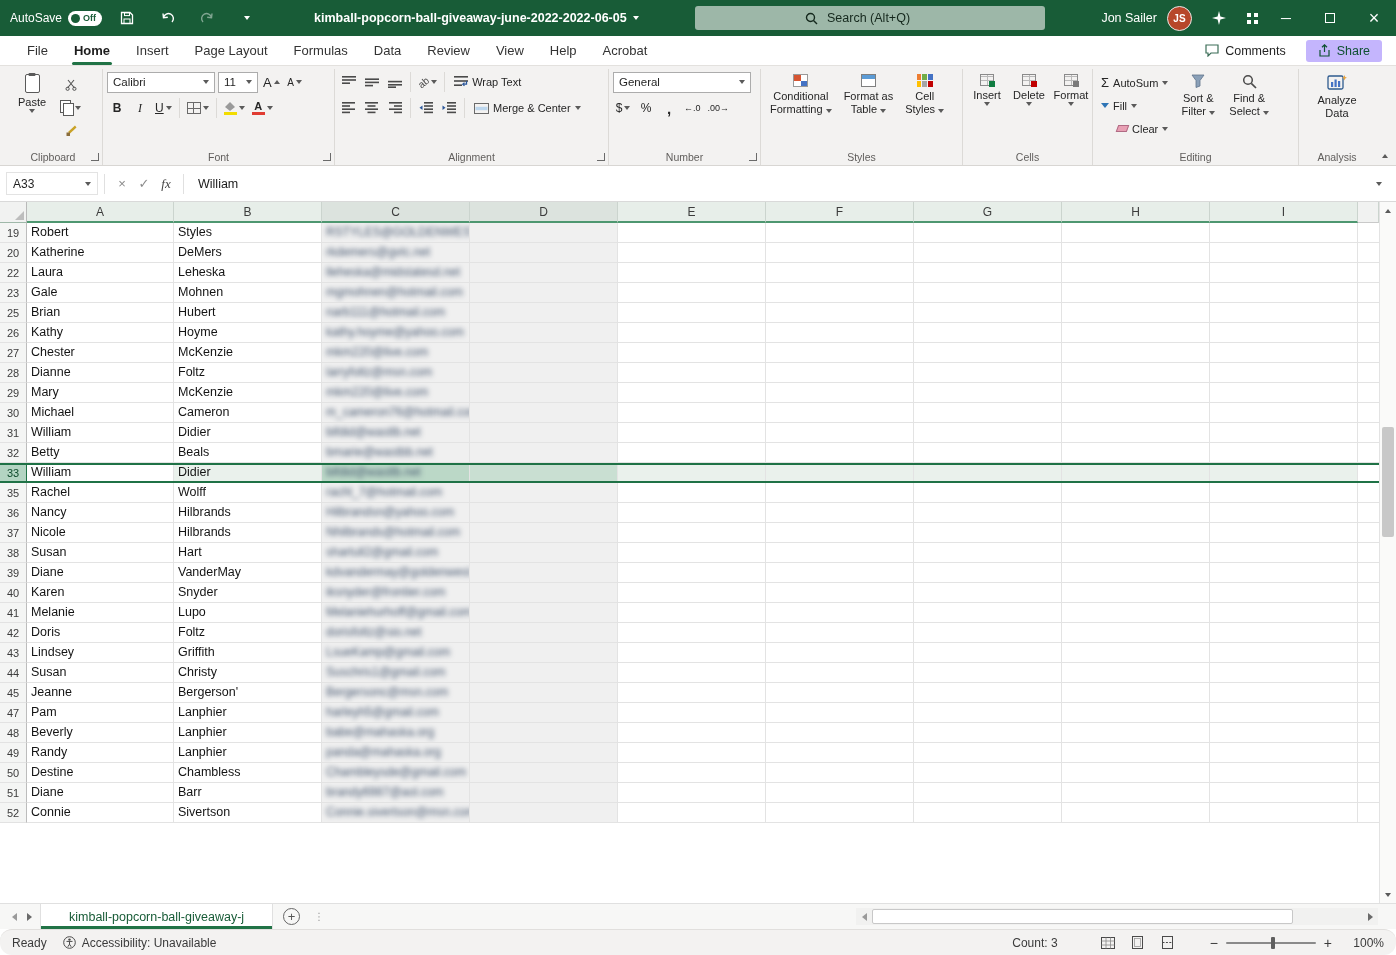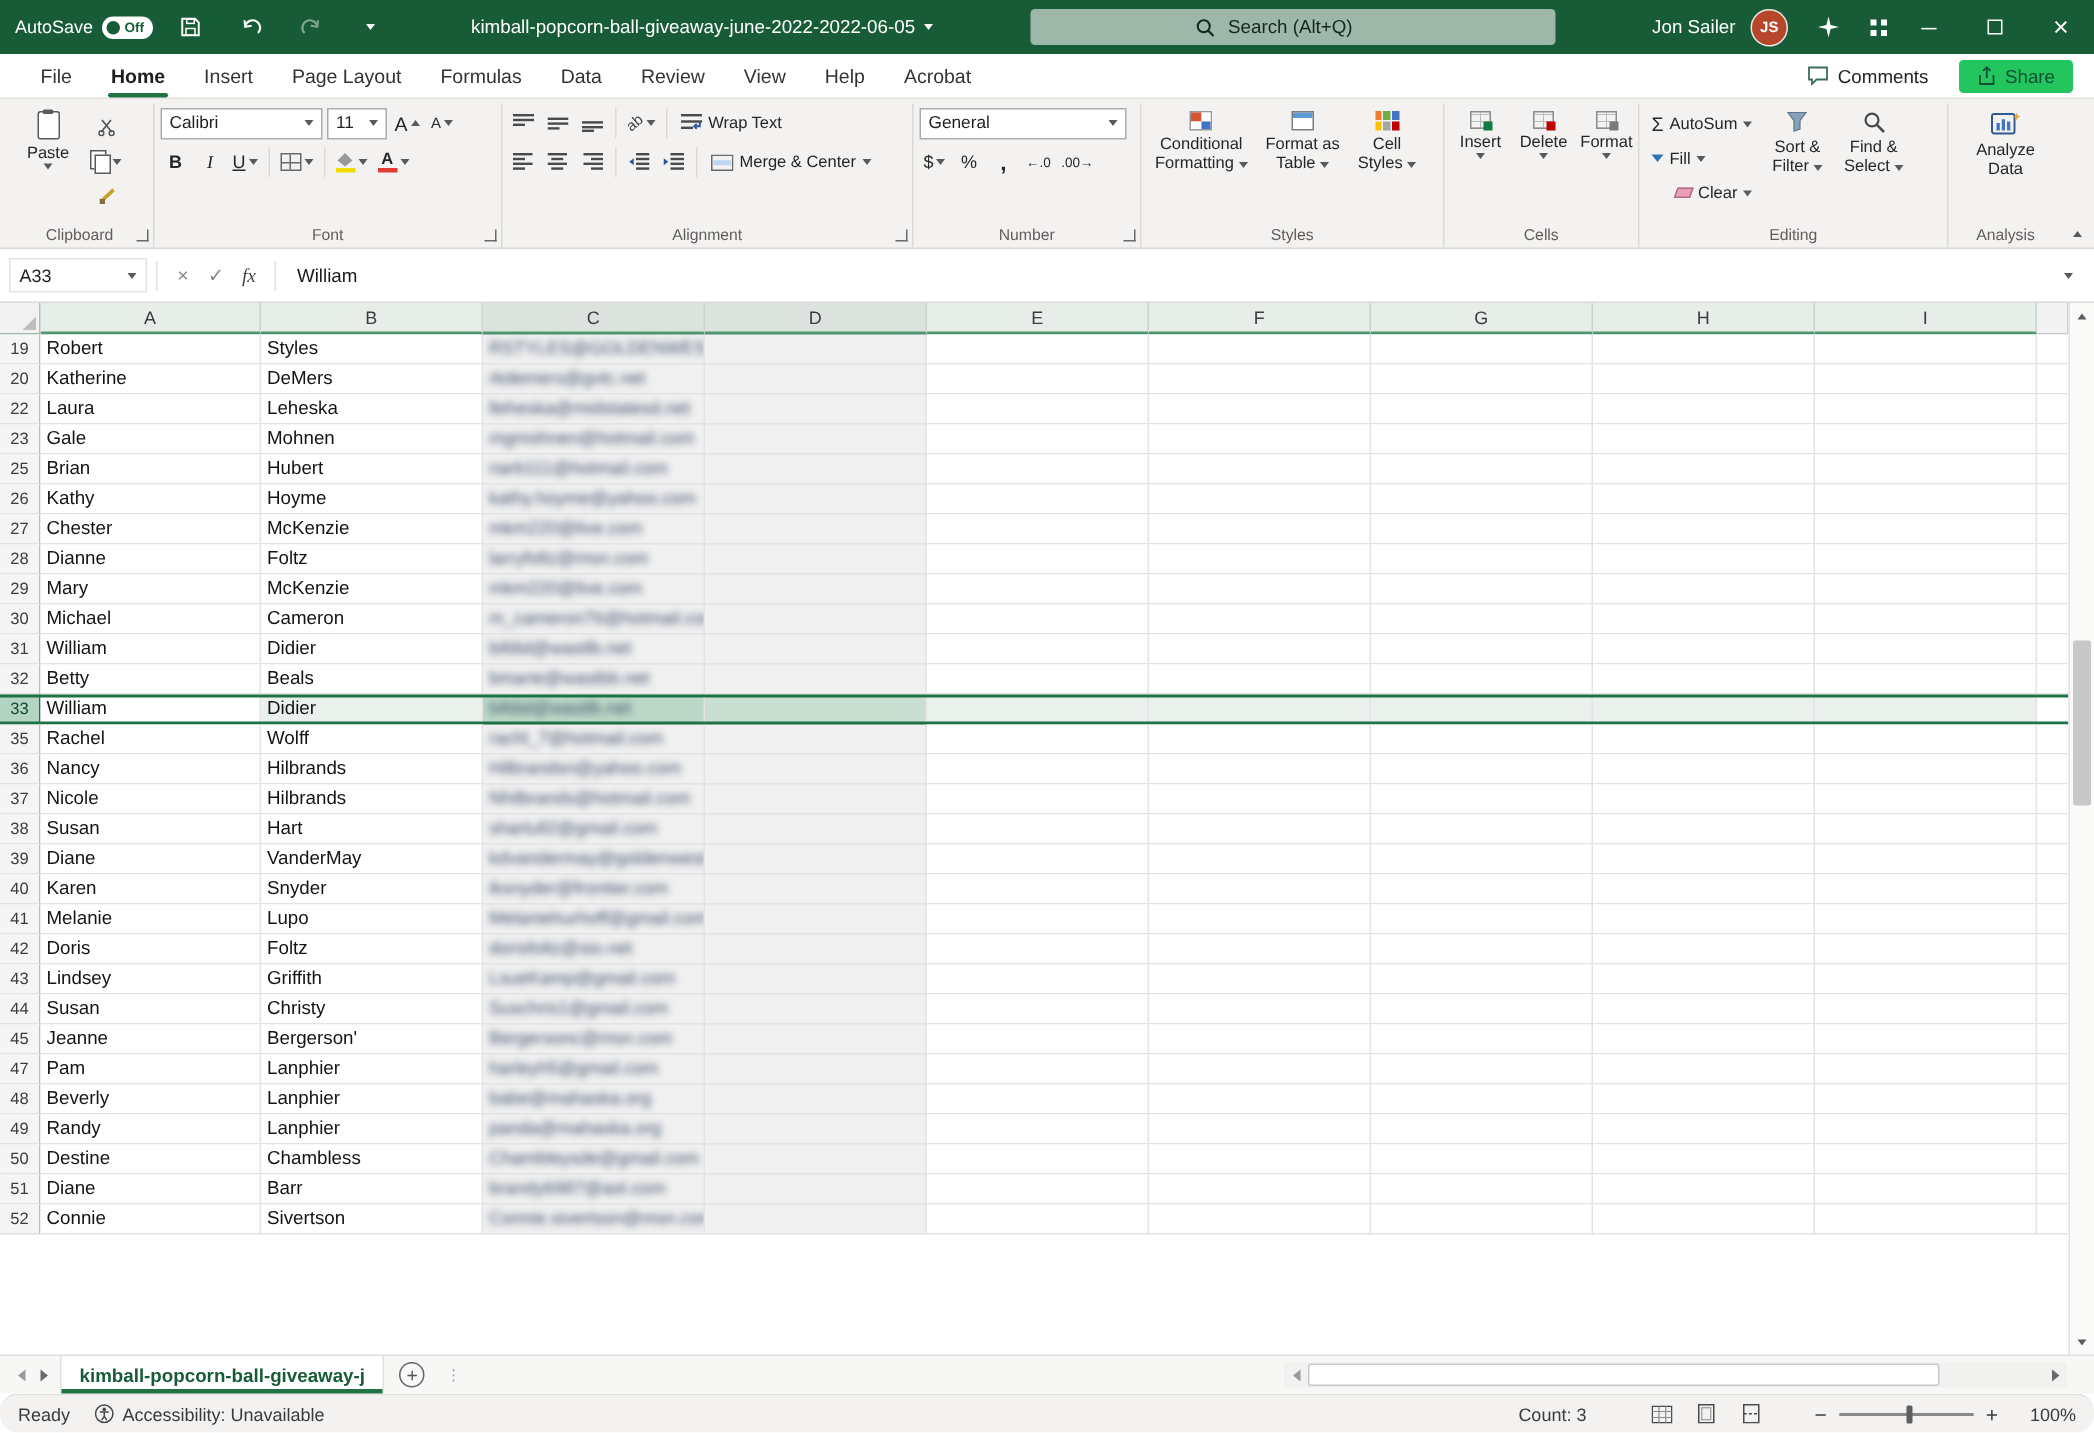--- a/index.html
+++ b/index.html
@@ -11,41 +11,41 @@
   }
   
   .titlebar{height:36px;background:var(--title-green,#185C37);display:flex;align-items:center;color:#fff;padding:0 0 0 10px;}
   .tb-left{display:flex;align-items:center;gap:10px;}
   .autosave{display:flex;align-items:center;gap:6px;font-size:12px;}
   .toggle{width:34px;height:15px;background:#fff;border-radius:8px;display:flex;align-items:center;padding:0 3px;gap:3px;}
   .toggle .dot{width:9px;height:9px;border-radius:50%;background:#185C37;}
   .toggle .offtxt{font-size:9px;color:#185C37;font-weight:bold;}
   .tb-ico{width:30px;height:36px;display:flex;align-items:center;justify-content:center;cursor:default;}
   .tb-ico.dim{opacity:.45;}
-  .tb-title{display:flex;align-items:center;gap:6px;font-size:12.5px;margin-left:52px;white-space:nowrap;}
+  .tb-title{display:flex;align-items:center;gap:6px;font-size:12.5px;margin-left:52px;white-space:nowrap;font-weight:bold;}
   .chev{display:inline-block;width:0;height:0;border-left:3.5px solid transparent;border-right:3.5px solid transparent;border-top:4px solid #5a5a5a;}
   .chev.white{border-top-color:#fff;}
   .chev-up{display:inline-block;width:0;height:0;border-left:3.5px solid transparent;border-right:3.5px solid transparent;border-bottom:4px solid #5a5a5a;}
   .searchbox{margin-left:auto;width:350px;height:24px;background:#9DB7A8;border-radius:3px;display:flex;align-items:center;justify-content:center;gap:7px;}
   .searchbox input{border:none;background:transparent;outline:none;font-family:inherit;font-size:12.5px;color:#15281d;width:110px;}
   .searchbox input::placeholder{color:#15281d;opacity:1;}
   .tb-right{margin-left:auto;display:flex;align-items:center;height:100%;}
   .username{font-size:12.5px;margin-right:10px;}
   .avatar{width:25px;height:25px;border-radius:50%;background:var(--avatar-red,#B7472A);color:#fff;font-size:10px;font-weight:bold;display:flex;align-items:center;justify-content:center;border:1.5px solid #e8e8e8;margin-right:12px;}
   .appsgrid{width:4px;height:4px;background:#fff;box-shadow:7px 0 0 #fff,0 7px 0 #fff,7px 7px 0 #fff;margin:0 0 7px 0;}
   .winbtn{width:44px;height:36px;display:flex;align-items:center;justify-content:center;font-size:14px;color:#fff;}
   .restore-box{width:10px;height:10px;border:1.2px solid #fff;}
   
   .menubar{height:30px;background:#fff;border-bottom:1px solid #E3E1DE;display:flex;align-items:center;padding:0 14px 0 14px;font-size:13px;color:#333;}
   .mtab{padding:0 13px;height:100%;display:flex;align-items:center;position:relative;cursor:default;white-space:nowrap;}
   .mtab.active{font-weight:bold;color:#1d1d1d;}
   .mtab.active::after{content:'';position:absolute;left:11px;right:11px;bottom:0;height:3px;background:var(--accent-green,#217346);border-radius:2px;}
   .menu-right{margin-left:auto;display:flex;align-items:center;gap:8px;}
   .pillbtn{display:flex;align-items:center;gap:6px;padding:4px 12px;border-radius:3px;font-size:12.5px;color:#242424;}
-  .pillbtn.share{background:#22c55e;color:#0f5132;}
+  .pillbtn.share{background:#c4b5fd;color:#0f5132;}
   
   .ribbon{height:100px;background:#F3F2F1;display:flex;align-items:stretch;padding:3px 4px 0 4px;position:relative;border-bottom:1px solid #D8D6D3;}
   .rgroup{position:relative;border-right:1px solid #DCDAD7;padding:1px 4px 16px 4px;display:flex;flex-direction:column;flex:none;}
   .glabel{position:absolute;bottom:2px;left:0;right:0;text-align:center;font-size:10.5px;color:#605E5C;white-space:nowrap;}
   .launcher{position:absolute;right:3px;bottom:4px;width:8px;height:8px;border-right:1.4px solid #6a6a6a;border-bottom:1.4px solid #6a6a6a;}
   .rbody{display:flex;gap:2px;flex:1;}
   .rcolumn{display:flex;flex-direction:column;gap:2px;justify-content:flex-start;}
   .rrow{display:flex;align-items:center;gap:3px;height:24px;}
   .bigbtn{display:flex;flex-direction:column;align-items:center;justify-content:flex-start;padding:4px 5px 0 5px;font-size:11px;line-height:12px;color:#262626;text-align:center;gap:3px;min-width:48px;cursor:default;}
   .bigbtn .lbl{display:flex;flex-direction:column;align-items:center;gap:1px;}
@@ -112,21 +112,21 @@
   
   .vscroll{position:absolute;top:0;right:0;width:17px;height:701px;background:#FAFAF9;border-left:1px solid #E3E3E3;display:flex;flex-direction:column;align-items:center;}
   .vs-arrow{height:17px;display:flex;align-items:center;justify-content:center;width:100%;}
   .vs-track{flex:1;width:100%;position:relative;}
   .vs-thumb{position:absolute;left:2px;right:2px;top:208px;height:110px;background:#C8C8C8;border-radius:2px;}
   
   .tabbar{height:26px;background:#F7F7F6;border-top:1px solid #E0E0E0;display:flex;align-items:center;padding:0 4px;position:relative;}
   .tab-nav{display:flex;align-items:center;gap:10px;padding:0 8px;color:#8a8a8a;}
   .tri-left{width:0;height:0;border-top:4px solid transparent;border-bottom:4px solid transparent;border-right:5px solid #9a9a9a;}
   .tri-right{width:0;height:0;border-top:4px solid transparent;border-bottom:4px solid transparent;border-left:5px solid #6a6a6a;}
-  .sheettab{height:100%;display:flex;align-items:center;padding:0 12px;background:#fff;border-right:1px solid #E0E0E0;border-left:1px solid #E0E0E0;font-size:12.5px;font-weight:bold;color:var(--title-green,#185C37);position:relative;}
+  .sheettab{height:100%;display:flex;align-items:center;padding:0 28px;background:#fff;border-right:1px solid #E0E0E0;border-left:1px solid #E0E0E0;font-size:12.5px;font-weight:normal;color:var(--title-green,#185C37);position:relative;}
   .sheettab::after{content:'';position:absolute;left:0;right:0;bottom:0;height:3px;background:var(--accent-green,#217346);}
   .addsheet{width:17px;height:17px;border-radius:50%;border:1px solid #666;color:#555;display:flex;align-items:center;justify-content:center;font-size:13px;margin-left:10px;line-height:1;}
   .hscroll{position:absolute;right:18px;top:3px;width:522px;height:19px;display:flex;align-items:center;}
   .hs-arrow{width:16px;height:17px;display:flex;align-items:center;justify-content:center;background:#F1F1F0;}
   .hs-track{flex:1;height:17px;background:#F1F1F0;position:relative;}
   .hs-thumb{position:absolute;left:0;top:1px;bottom:1px;width:86%;background:#fff;border:1px solid #C8C8C8;border-radius:2px;}
   .tab-dots{color:#9a9a9a;margin-left:14px;letter-spacing:1px;font-size:10px;}
   
   .statusbar{height:26px;background:#F3F2F1;border-top:1px solid #E1DFDD;display:flex;align-items:center;font-size:12px;color:#3b3b3b;padding:0 12px;border-radius:12px;}
   .sb-left{display:flex;align-items:center;gap:16px;}

